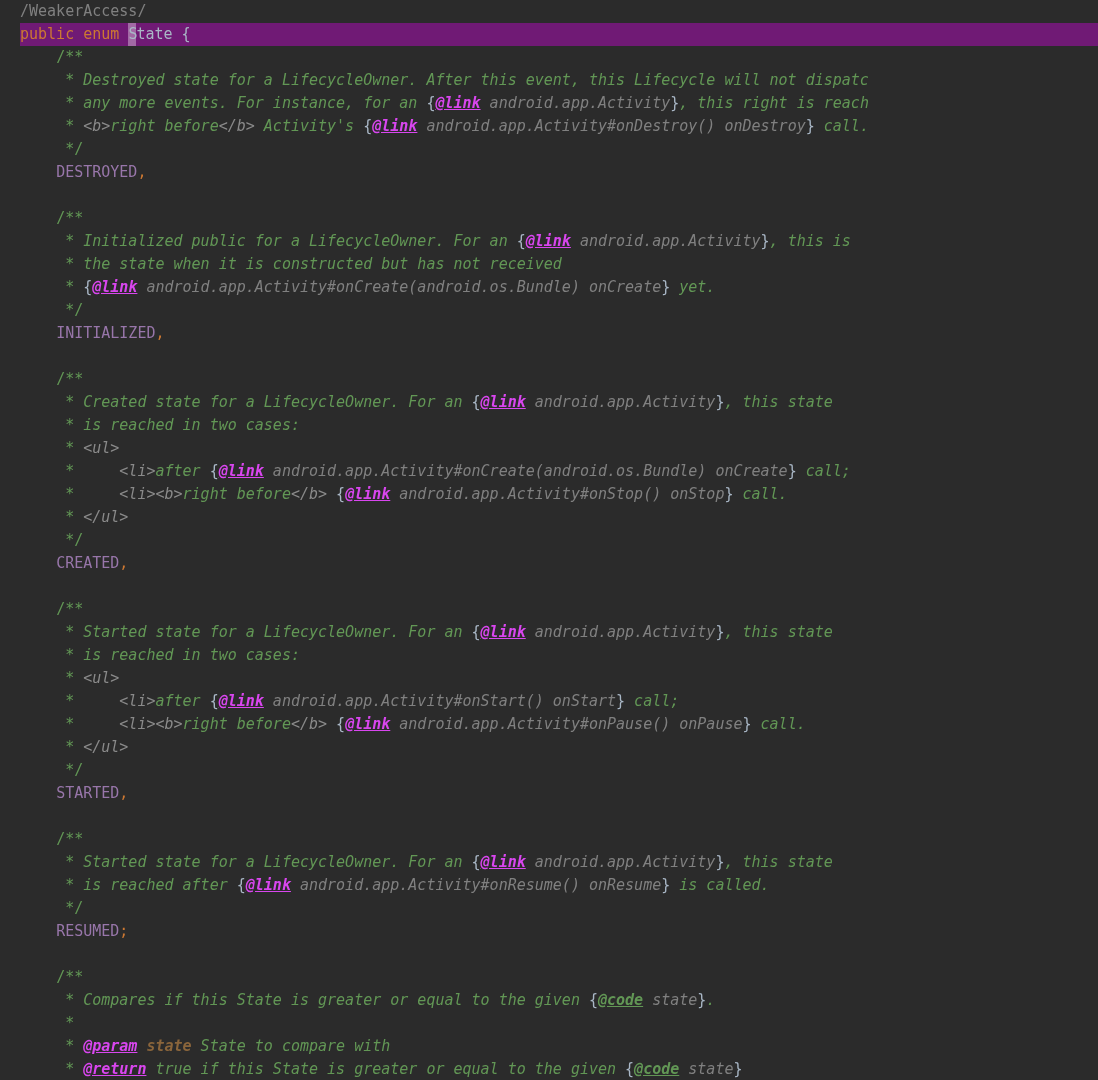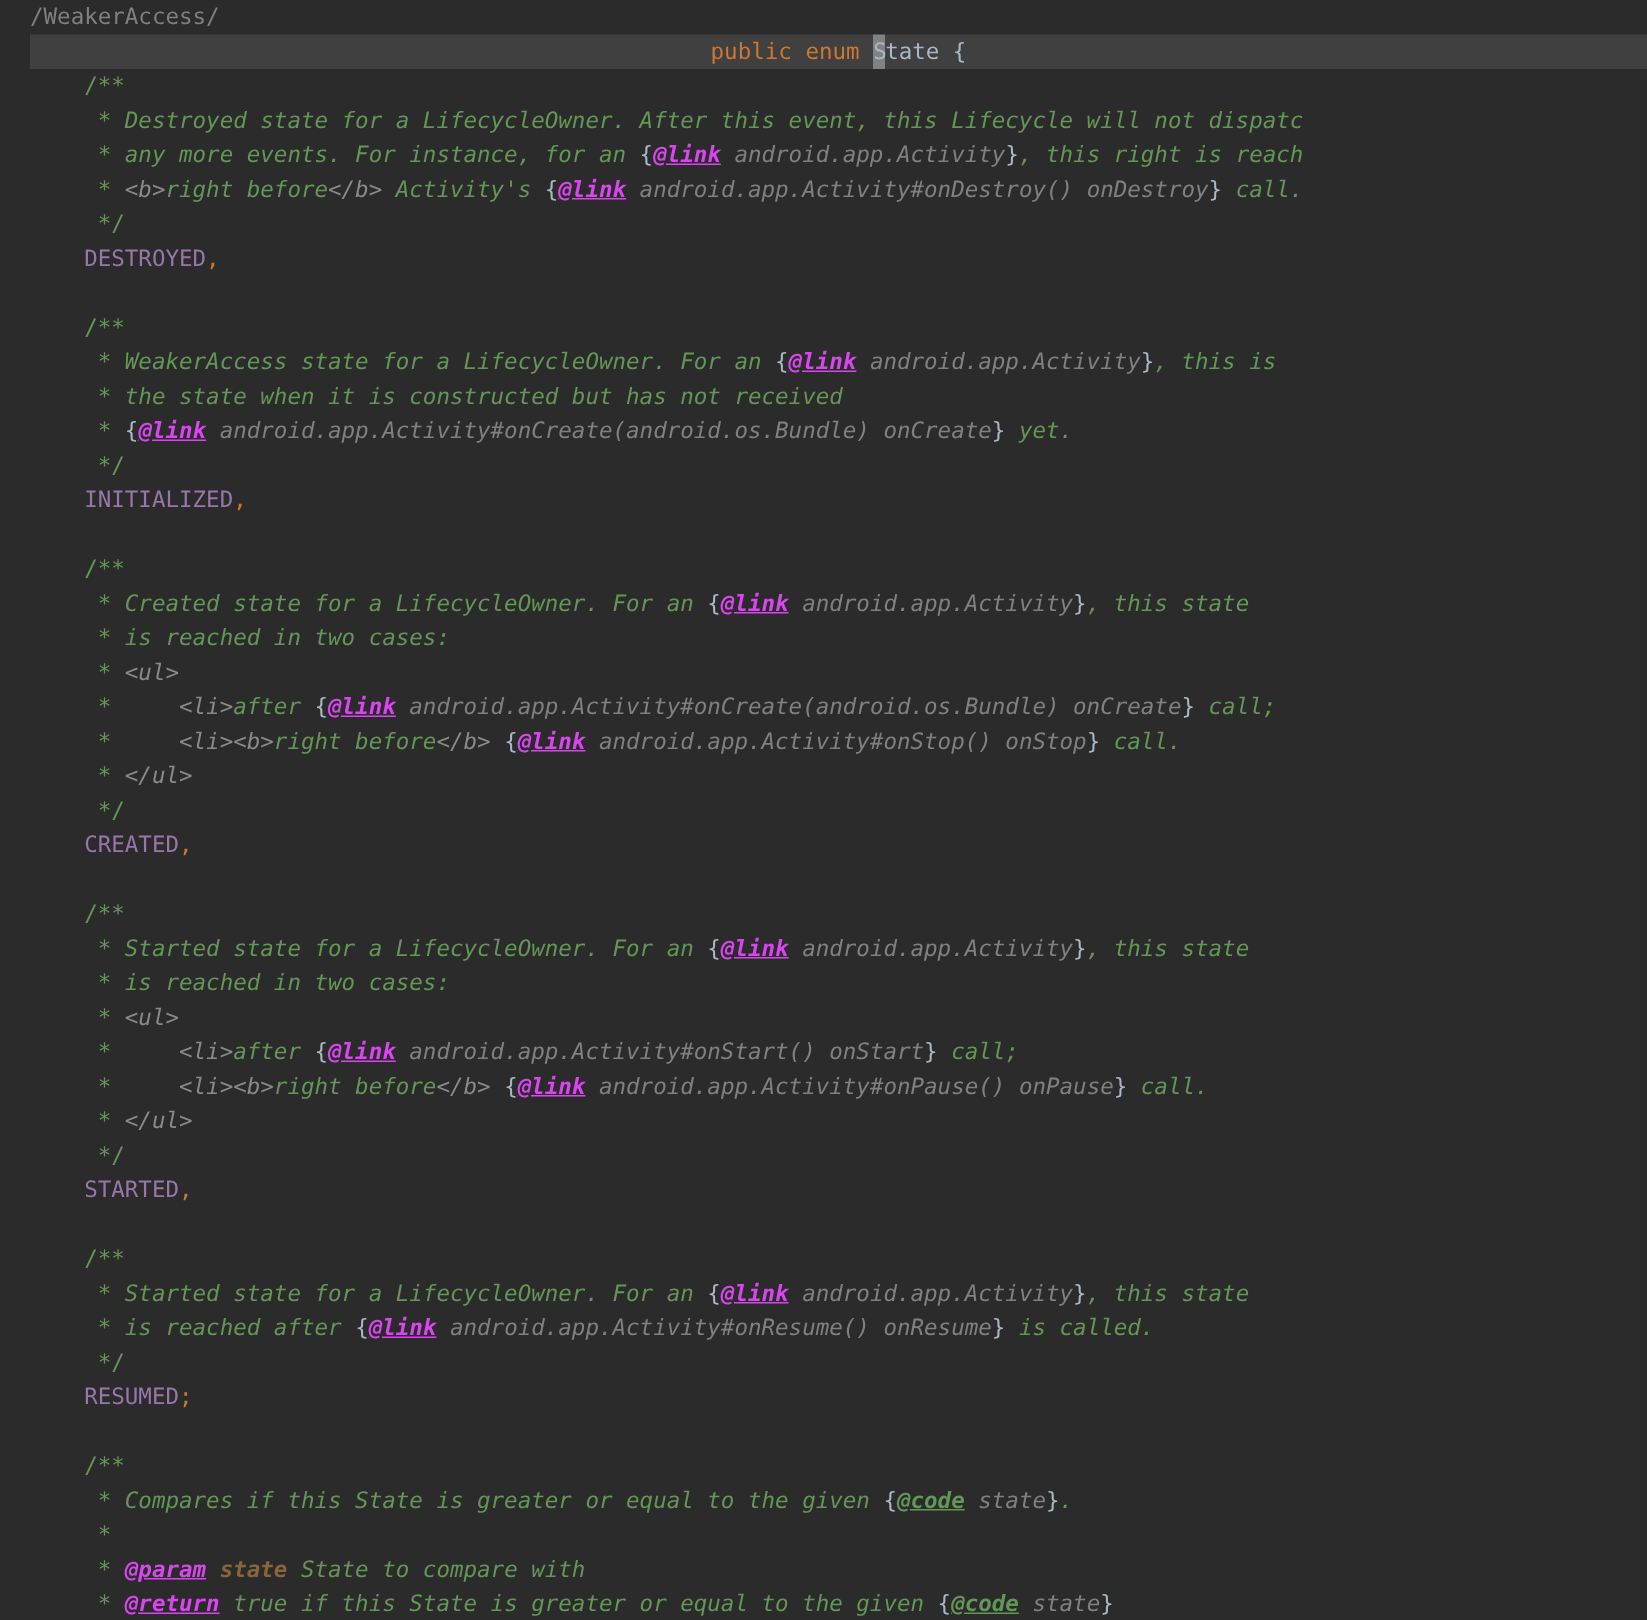--- a/index.html
+++ b/index.html
@@ -36,36 +36,36 @@
   .refd { color: #808080; }
   .docparam { color: #8a653b; font-weight: bold; }
   .anno { color: #808080; font-style: normal; }
   .cur {
     display: inline-block;
     width: 8px;
     background: rgba(255,255,255,0.35);
     font-style: normal;
     color: #a9b7c6;
   }
-  .curline { background: #404040; display: inline-block; width: 100%; text-align: center; }
+  .curline { background: #701a75; display: inline-block; width: 100%; }
 </style>
 </head>
 <body>
 
 <pre><span class="anno">/WeakerAccess/</span>
 <span class="curline"><span class="kw">public</span><span class="noit"> </span><span class="kw">enum</span><span class="noit"> </span><span class="cur">S</span><span class="type">tate</span><span class="brace"> {</span></span>
 <span>    </span><span class="docstar">/**</span>
 <span>    </span><span class="docstar"> *</span><span class="doc"> Destroyed state for a LifecycleOwner. After this event, this Lifecycle will not dispatc</span>
 <span>    </span><span class="docstar"> *</span><span class="doc"> any more events. For instance, for an </span><span class="wpunct">{</span><span class="doctag">@link</span><span class="ref"> android.app.Activity</span><span class="wpunct">}</span><span class="doc">, this right is reach</span>
 <span>    </span><span class="docstar"> *</span><span class="doc"> </span><span class="tag">&lt;b&gt;</span><span class="doc">right before</span><span class="tag">&lt;/b&gt;</span><span class="doc"> Activity's </span><span class="wpunct">{</span><span class="doctag">@link</span><span class="ref"> android.app.Activity#onDestroy() onDestroy</span><span class="wpunct">}</span><span class="doc"> call.</span>
 <span>    </span><span class="docstar"> */</span>
 <span>    </span><span class="enumc">DESTROYED</span><span class="punct">,</span>
 
 <span>    </span><span class="docstar">/**</span>
-<span>    </span><span class="docstar"> *</span><span class="doc"> WeakerAccess state for a LifecycleOwner. For an </span><span class="wpunct">{</span><span class="doctag">@link</span><span class="ref"> android.app.Activity</span><span class="wpunct">}</span><span class="doc">, this is</span>
+<span>    </span><span class="docstar"> *</span><span class="doc"> Initialized public for a LifecycleOwner. For an </span><span class="wpunct">{</span><span class="doctag">@link</span><span class="ref"> android.app.Activity</span><span class="wpunct">}</span><span class="doc">, this is</span>
 <span>    </span><span class="docstar"> *</span><span class="doc"> the state when it is constructed but has not received</span>
 <span>    </span><span class="docstar"> *</span><span class="doc"> </span><span class="wpunct">{</span><span class="doctag">@link</span><span class="ref"> android.app.Activity#onCreate(android.os.Bundle) onCreate</span><span class="wpunct">}</span><span class="doc"> yet.</span>
 <span>    </span><span class="docstar"> */</span>
 <span>    </span><span class="enumc">INITIALIZED</span><span class="punct">,</span>
 
 <span>    </span><span class="docstar">/**</span>
 <span>    </span><span class="docstar"> *</span><span class="doc"> Created state for a LifecycleOwner. For an </span><span class="wpunct">{</span><span class="doctag">@link</span><span class="ref"> android.app.Activity</span><span class="wpunct">}</span><span class="doc">, this state</span>
 <span>    </span><span class="docstar"> *</span><span class="doc"> is reached in two cases:</span>
 <span>    </span><span class="docstar"> *</span><span class="doc"> </span><span class="tag">&lt;ul&gt;</span>
 <span>    </span><span class="docstar"> *</span><span class="doc">     </span><span class="tag">&lt;li&gt;</span><span class="doc">after </span><span class="wpunct">{</span><span class="doctag">@link</span><span class="ref"> android.app.Activity#onCreate(android.os.Bundle) onCreate</span><span class="wpunct">}</span><span class="doc"> call;</span>

